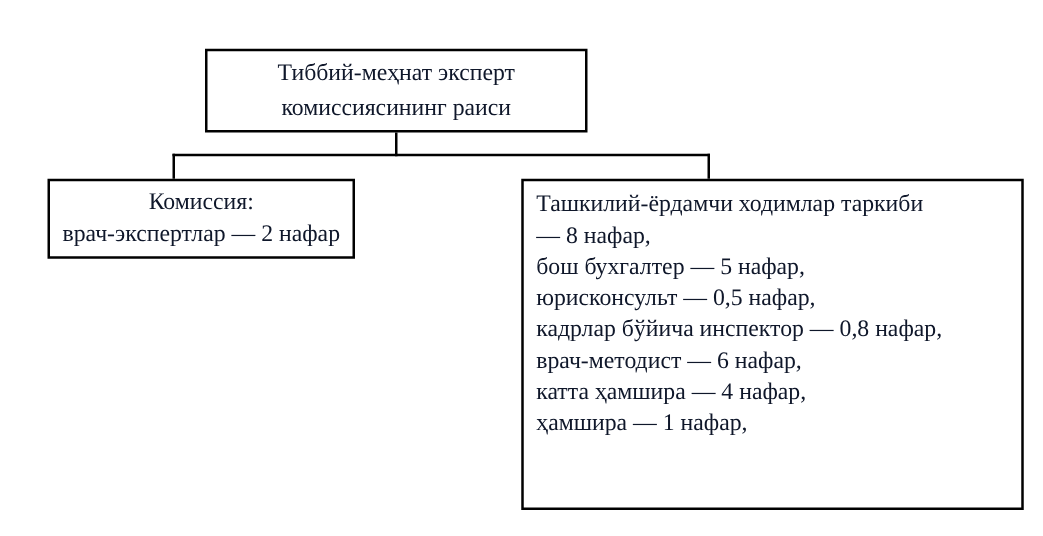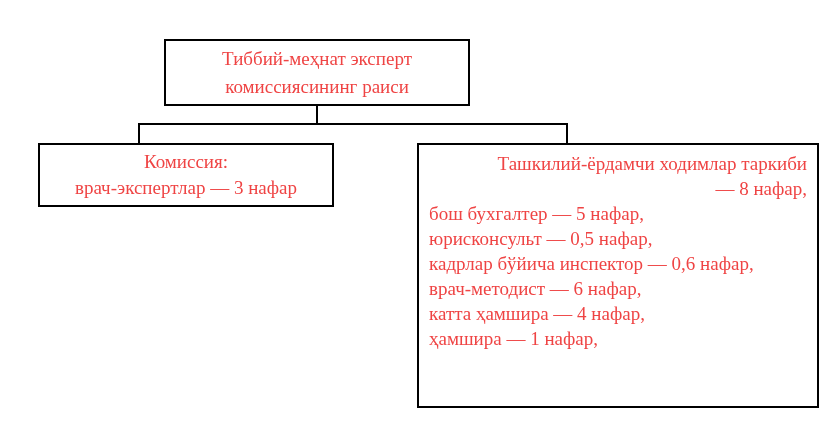--- a/index.html
+++ b/index.html
@@ -3,21 +3,21 @@
 <meta charset="utf-8">
 <style>
   * { margin: 0; padding: 0; box-sizing: border-box; }
   html, body { background: #ffffff; }
   .canvas {
     position: relative;
     width: 834px;
     height: 429px;
     background: #ffffff;
     font-family: "Liberation Serif", "DejaVu Serif", serif;
-    color: #ef4444;
+    color: #0f172a;
     overflow: hidden;
   }
   .node {
     position: absolute;
     background: #ffffff;
     border: 2px solid #000000;
   }
   .node-center {
     display: flex;
     flex-direction: column;
@@ -26,33 +26,33 @@
     text-align: center;
   }
   .root-box {
     left: 164px; top: 39px;
     width: 306px; height: 67px;
     font-size: 19px;
     line-height: 28px;
   }
   .left-box {
     left: 38px; top: 143px;
-    width: 296px; height: 64px;
+    width: 246px; height: 64px;
     font-size: 19px;
     line-height: 26px;
   }
   .right-box {
     left: 417px; top: 143px;
     width: 402px; height: 265px;
     font-size: 19px;
     line-height: 25px;
     padding: 6px 10px 0 10px;
     text-align: left;
   }
-  .right-box .hdr { text-align: right; }
+  .right-box .hdr { text-align: left; }
   .connector {
     position: absolute;
     background: #000000;
   }
   .conn-stem       { left: 316px; top: 106px; width: 2px;  height: 19px; }
   .conn-horizontal { left: 138px; top: 123px; width: 430px; height: 2px; }
   .conn-drop-left  { left: 138px; top: 123px; width: 2px;  height: 21px; }
   .conn-drop-right { left: 566px; top: 123px; width: 2px;  height: 21px; }
 </style>
 </head>
@@ -65,27 +65,27 @@
     <div>комиссиясининг раиси</div>
   </div>
 
   <div class="connector conn-stem"></div>
   <div class="connector conn-horizontal"></div>
   <div class="connector conn-drop-left"></div>
   <div class="connector conn-drop-right"></div>
 
   <div class="node node-center left-box">
     <div>Комиссия:</div>
-    <div>врач-экспертлар — 3 нафар</div>
+    <div>врач-экспертлар — 2 нафар</div>
   </div>
 
   <div class="node right-box">
     <div class="hdr">Ташкилий-ёрдамчи ходимлар таркиби</div>
     <div class="hdr">— 8 нафар,</div>
     <div>бош бухгалтер — 5 нафар,</div>
     <div>юрисконсульт — 0,5 нафар,</div>
-    <div>кадрлар бўйича инспектор — 0,6 нафар,</div>
+    <div>кадрлар бўйича инспектор — 0,8 нафар,</div>
     <div>врач-методист — 6 нафар,</div>
     <div>катта ҳамшира — 4 нафар,</div>
     <div>ҳамшира — 1 нафар,</div>
   </div>
 
 </div>
 
 </body></html>

